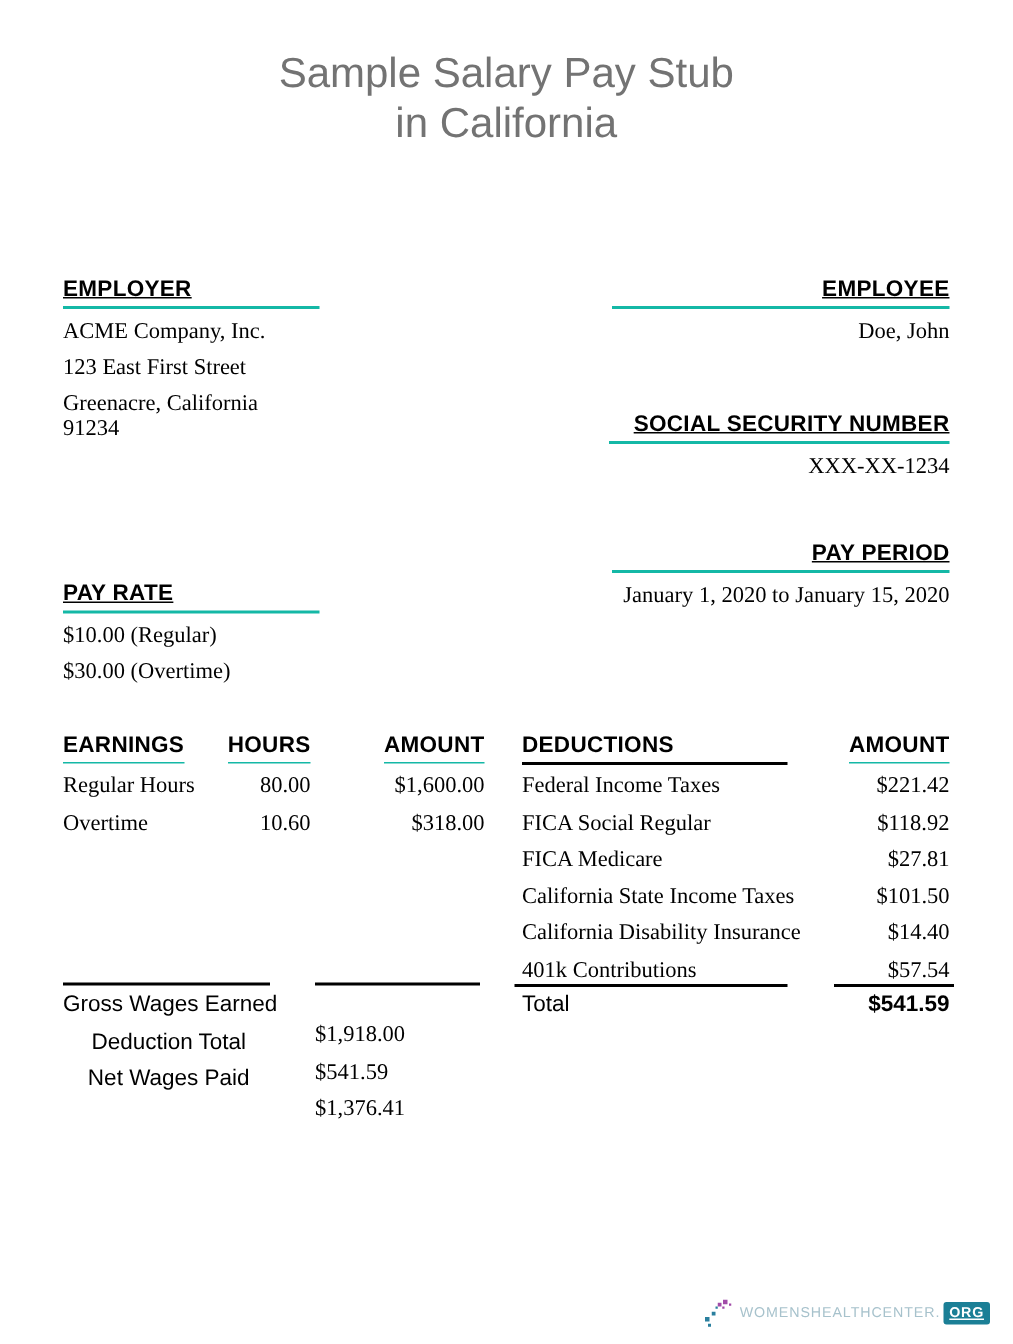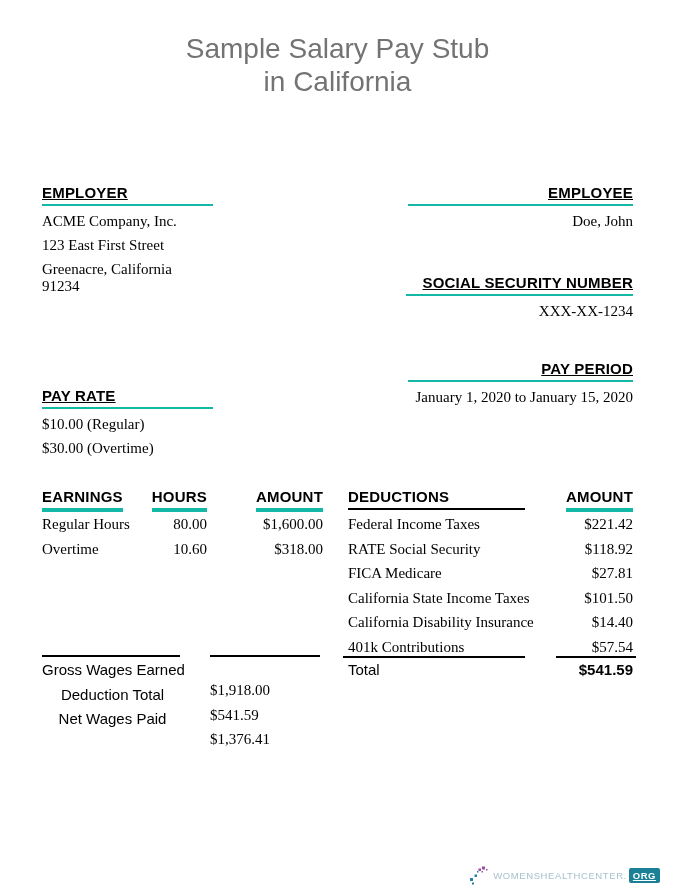--- a/index.html
+++ b/index.html
@@ -50,21 +50,21 @@
   .tables {
     position: absolute;
     left: 42px; top: 488px;
     width: 591px; height: 270px;
     font-size: 15px;
   }
   .cell { position: absolute; line-height: 18px; white-space: nowrap; }
   .sans { font-family: "Liberation Sans", sans-serif; }
   .bold { font-weight: bold; }
   .hdr  { font-family: "Liberation Sans", sans-serif; font-weight: bold; letter-spacing: 0.2px; }
-  .u      { display: inline-block; border-bottom: 4px solid #14b8a6; padding-bottom: 2px; }
+  .u      { display: inline-block; border-bottom: 1px solid #14b8a6; padding-bottom: 2px; }
   .u-wide { display: inline-block; border-bottom: 2px solid #000; padding-bottom: 2px; width: 177px; }
 
   .ltable { position: absolute; left: 0;     top: 0; width: 281px; height: 270px; }
   .rtable { position: absolute; left: 306px; top: 0; width: 285px; height: 270px; }
 
   .c-label  { left: 0; }
   .c-hours  { left: 0; width: 165px; text-align: right; }
   .c-amount { left: 0; width: 281px; text-align: right; }
   .d-label  { left: 0; }
   .d-amount { left: 0; width: 285px; text-align: right; }
@@ -168,21 +168,21 @@
       <div class="cell c-amount y52">$318.00</div>
     </div>
 
     <div class="rtable">
       <div class="cell d-label hdr y0"><span class="u-wide">DEDUCTIONS</span></div>
       <div class="cell d-amount hdr y0"><span class="u">AMOUNT</span></div>
 
       <div class="cell d-label y27">Federal Income Taxes</div>
       <div class="cell d-amount y27">$221.42</div>
 
-      <div class="cell d-label y52">RATE Social Security</div>
+      <div class="cell d-label y52">FICA Social Regular</div>
       <div class="cell d-amount y52">$118.92</div>
 
       <div class="cell d-label y76">FICA Medicare</div>
       <div class="cell d-amount y76">$27.81</div>
 
       <div class="cell d-label y101">California State Income Taxes</div>
       <div class="cell d-amount y101">$101.50</div>
 
       <div class="cell d-label y125">California Disability Insurance</div>
       <div class="cell d-amount y125">$14.40</div>

